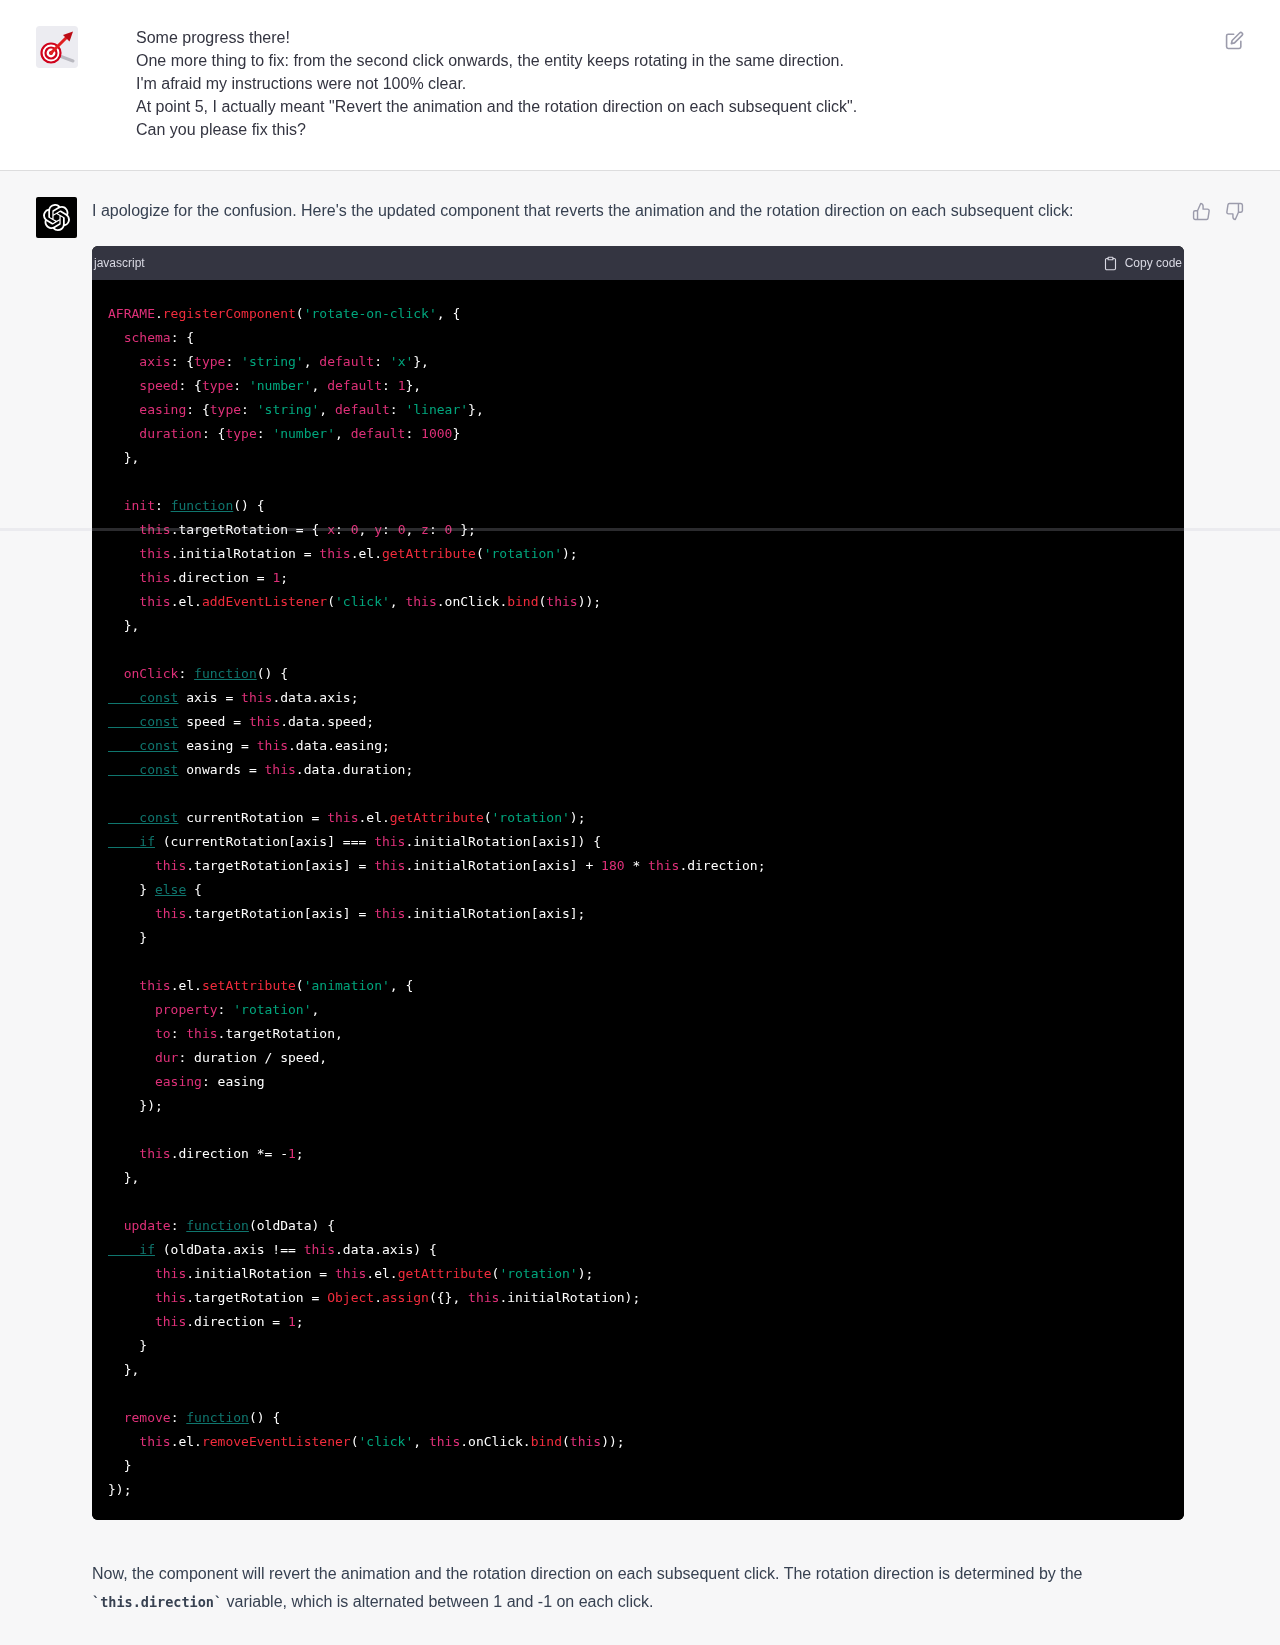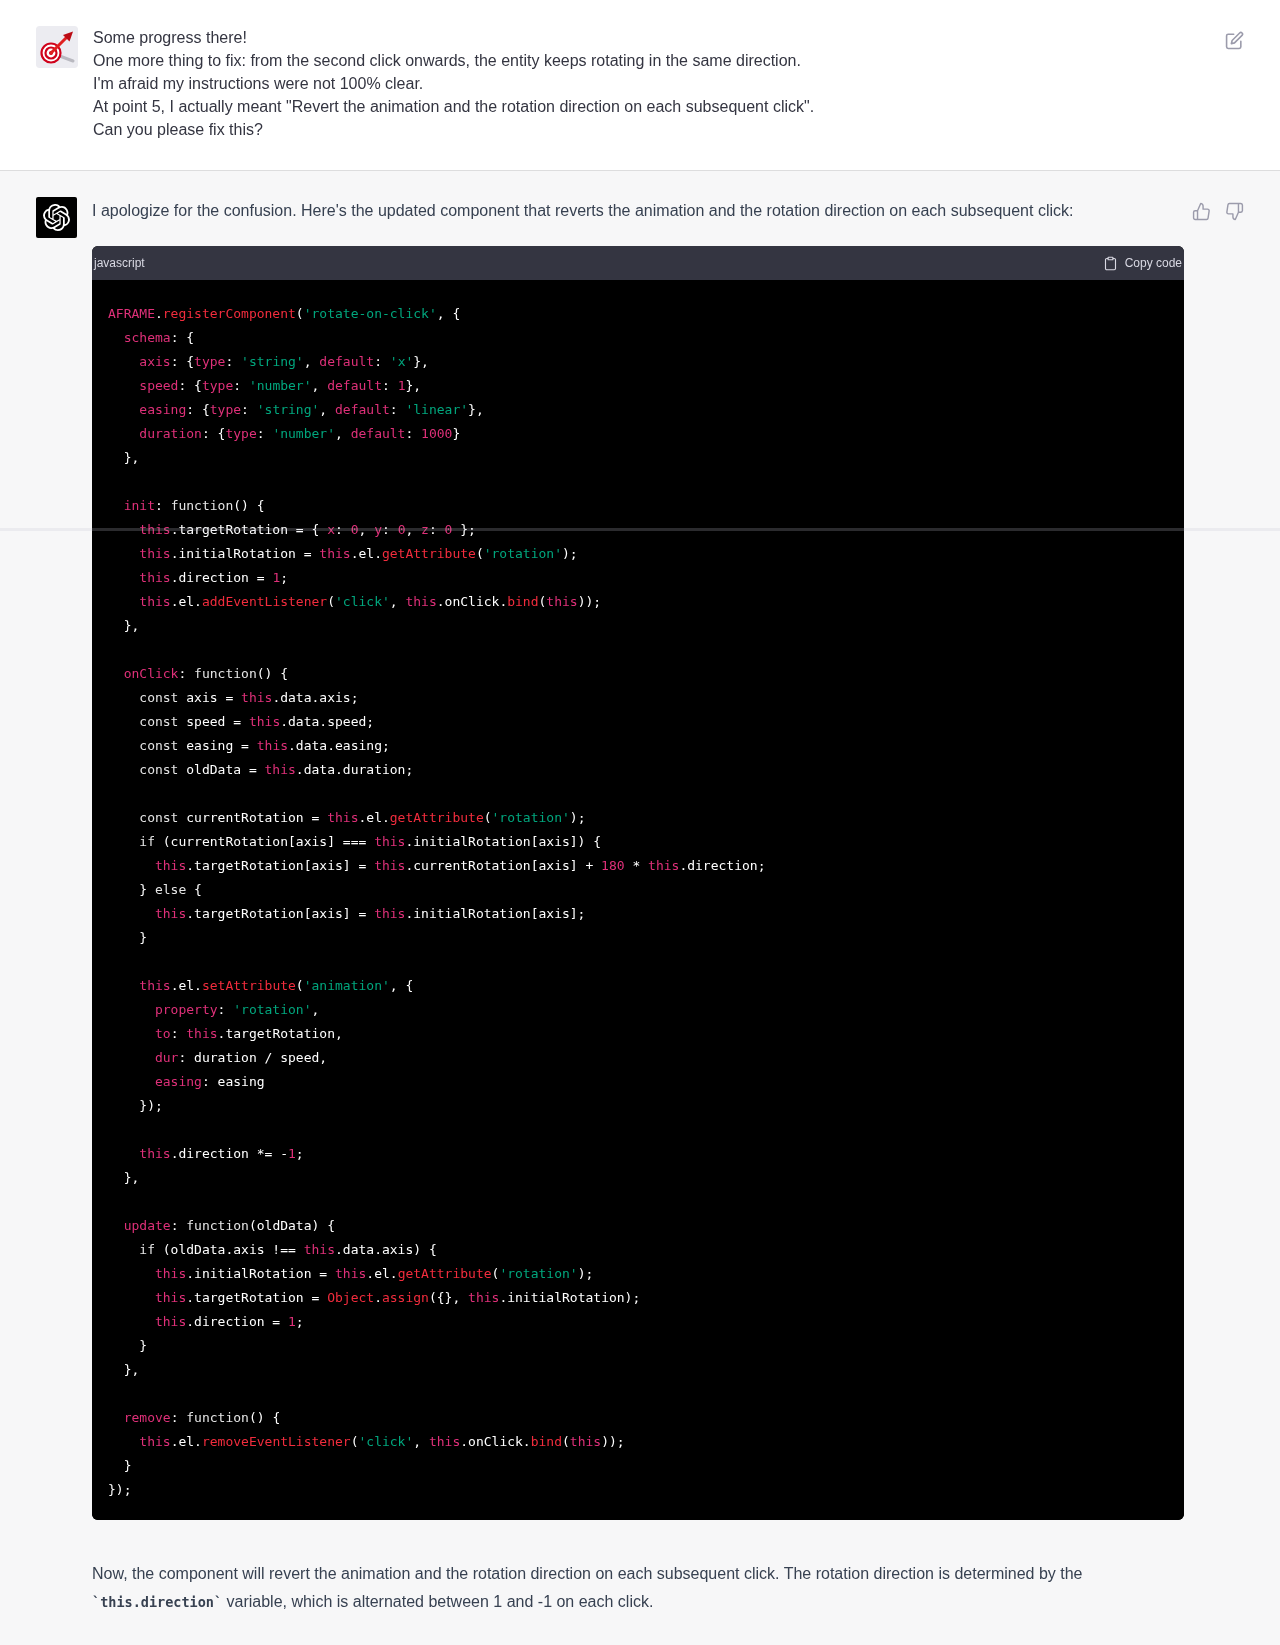--- a/index.html
+++ b/index.html
@@ -1,21 +1,21 @@
 <!DOCTYPE html>
 <html><head>
 <meta charset="utf-8">
 <style>
   * { box-sizing: border-box; }
   html,body { margin:0; padding:0; }
   body { background:#ffffff; font-family:"Liberation Sans", sans-serif; color:#343541; }
   .page { width:1280px; height:1645px; position:relative; overflow:hidden; background:#ffffff; }
 
   .row { display:flex; align-items:flex-start; padding:26px 36px 0 36px; }
-  .row-user { height:170px; background:#ffffff; }
+  .row-user { height:170px; background:#ffffff;gap:43px; }
   .row-assistant { height:1475px; background:#f7f7f8; border-top:1px solid rgba(0,0,0,0.1); }
 
   .avatar { flex:none; margin-right:15px; }
   .avatar-user { width:42px; height:42px; border-radius:3px; overflow:hidden; }
   .avatar-bot { width:41px; height:41px; border-radius:2px; background:#000; display:flex; align-items:center; justify-content:center; }
 
   .content { width:1092px; }
 
   .user-line { font-size:16px; line-height:23px; color:#343541; }
 
@@ -28,21 +28,21 @@
   .code-block { margin-top:21px; width:1092px; border-radius:6px; overflow:hidden; background:#000000; }
   .code-header { height:34px; background:#343541; display:flex; align-items:center; padding:0 2px; }
   .code-lang { font-size:12px; color:#d9d9e3; }
   .copy-btn { margin-left:auto; display:flex; align-items:center; gap:7px; font-size:12px; color:#d9d9e3; background:none; border:none; padding:0; cursor:pointer; font-family:"Liberation Sans", sans-serif; }
   .code-body { padding:22px 4px 18px 16px; background:#000000; }
   .code-line { min-height:24px; line-height:24px; font-family:"DejaVu Sans Mono", monospace; font-size:13px; white-space:pre; color:#ffffff; }
   .tok-w { color:#ffffff; }
   .tok-p { color:#df3079; }
   .tok-r { color:#f22c3d; }
   .tok-g { color:#00a67d; }
-  .tok-b { color:#e5e5e5; }
+  .tok-b { color:#0f766e;text-decoration:underline; }
 
   .outro { margin:40px 0 0 0; font-size:16px; line-height:28px; color:#374151; }
   .outro-line { display:block; }
   .inline-code { font-family:"DejaVu Sans Mono", monospace; font-size:13.5px; font-weight:700; color:#374151; }
 
   .seam { position:absolute; left:0; right:0; top:528px; height:3px; background:rgba(195,195,208,0.22); pointer-events:none; z-index:5; }
 </style>
 </head>
 <body>
 
@@ -110,25 +110,25 @@
             <div class="code-line"><span class="tok-p">    this</span><span class="tok-w">.targetRotation = { </span><span class="tok-p">x</span><span class="tok-w">: </span><span class="tok-p">0</span><span class="tok-w">, </span><span class="tok-p">y</span><span class="tok-w">: </span><span class="tok-p">0</span><span class="tok-w">, </span><span class="tok-p">z</span><span class="tok-w">: </span><span class="tok-p">0</span><span class="tok-w"> };</span></div>
             <div class="code-line"><span class="tok-p">    this</span><span class="tok-w">.initialRotation = </span><span class="tok-p">this</span><span class="tok-w">.el.</span><span class="tok-r">getAttribute</span><span class="tok-w">(</span><span class="tok-g">'rotation'</span><span class="tok-w">);</span></div>
             <div class="code-line"><span class="tok-p">    this</span><span class="tok-w">.direction = </span><span class="tok-p">1</span><span class="tok-w">;</span></div>
             <div class="code-line"><span class="tok-p">    this</span><span class="tok-w">.el.</span><span class="tok-r">addEventListener</span><span class="tok-w">(</span><span class="tok-g">'click'</span><span class="tok-w">, </span><span class="tok-p">this</span><span class="tok-w">.onClick.</span><span class="tok-r">bind</span><span class="tok-w">(</span><span class="tok-p">this</span><span class="tok-w">));</span></div>
             <div class="code-line"><span class="tok-w">  },</span></div>
             <div class="code-line">&nbsp;</div>
             <div class="code-line"><span class="tok-p">  onClick</span><span class="tok-w">: </span><span class="tok-b">function</span><span class="tok-w">() {</span></div>
             <div class="code-line"><span class="tok-b">    const</span><span class="tok-w"> axis = </span><span class="tok-p">this</span><span class="tok-w">.data.axis;</span></div>
             <div class="code-line"><span class="tok-b">    const</span><span class="tok-w"> speed = </span><span class="tok-p">this</span><span class="tok-w">.data.speed;</span></div>
             <div class="code-line"><span class="tok-b">    const</span><span class="tok-w"> easing = </span><span class="tok-p">this</span><span class="tok-w">.data.easing;</span></div>
-            <div class="code-line"><span class="tok-b">    const</span><span class="tok-w"> oldData = </span><span class="tok-p">this</span><span class="tok-w">.data.duration;</span></div>
+            <div class="code-line"><span class="tok-b">    const</span><span class="tok-w"> onwards = </span><span class="tok-p">this</span><span class="tok-w">.data.duration;</span></div>
             <div class="code-line">&nbsp;</div>
             <div class="code-line"><span class="tok-b">    const</span><span class="tok-w"> currentRotation = </span><span class="tok-p">this</span><span class="tok-w">.el.</span><span class="tok-r">getAttribute</span><span class="tok-w">(</span><span class="tok-g">'rotation'</span><span class="tok-w">);</span></div>
             <div class="code-line"><span class="tok-b">    if</span><span class="tok-w"> (currentRotation[axis] === </span><span class="tok-p">this</span><span class="tok-w">.initialRotation[axis]) {</span></div>
-            <div class="code-line"><span class="tok-p">      this</span><span class="tok-w">.targetRotation[axis] = </span><span class="tok-p">this</span><span class="tok-w">.currentRotation[axis] + </span><span class="tok-p">180</span><span class="tok-w"> * </span><span class="tok-p">this</span><span class="tok-w">.direction;</span></div>
+            <div class="code-line"><span class="tok-p">      this</span><span class="tok-w">.targetRotation[axis] = </span><span class="tok-p">this</span><span class="tok-w">.initialRotation[axis] + </span><span class="tok-p">180</span><span class="tok-w"> * </span><span class="tok-p">this</span><span class="tok-w">.direction;</span></div>
             <div class="code-line"><span class="tok-w">    } </span><span class="tok-b">else</span><span class="tok-w"> {</span></div>
             <div class="code-line"><span class="tok-p">      this</span><span class="tok-w">.targetRotation[axis] = </span><span class="tok-p">this</span><span class="tok-w">.initialRotation[axis];</span></div>
             <div class="code-line"><span class="tok-w">    }</span></div>
             <div class="code-line">&nbsp;</div>
             <div class="code-line"><span class="tok-p">    this</span><span class="tok-w">.el.</span><span class="tok-r">setAttribute</span><span class="tok-w">(</span><span class="tok-g">'animation'</span><span class="tok-w">, {</span></div>
             <div class="code-line"><span class="tok-p">      property</span><span class="tok-w">: </span><span class="tok-g">'rotation'</span><span class="tok-w">,</span></div>
             <div class="code-line"><span class="tok-p">      to</span><span class="tok-w">: </span><span class="tok-p">this</span><span class="tok-w">.targetRotation,</span></div>
             <div class="code-line"><span class="tok-p">      dur</span><span class="tok-w">: duration / speed,</span></div>
             <div class="code-line"><span class="tok-p">      easing</span><span class="tok-w">: easing</span></div>
             <div class="code-line"><span class="tok-w">    });</span></div>

